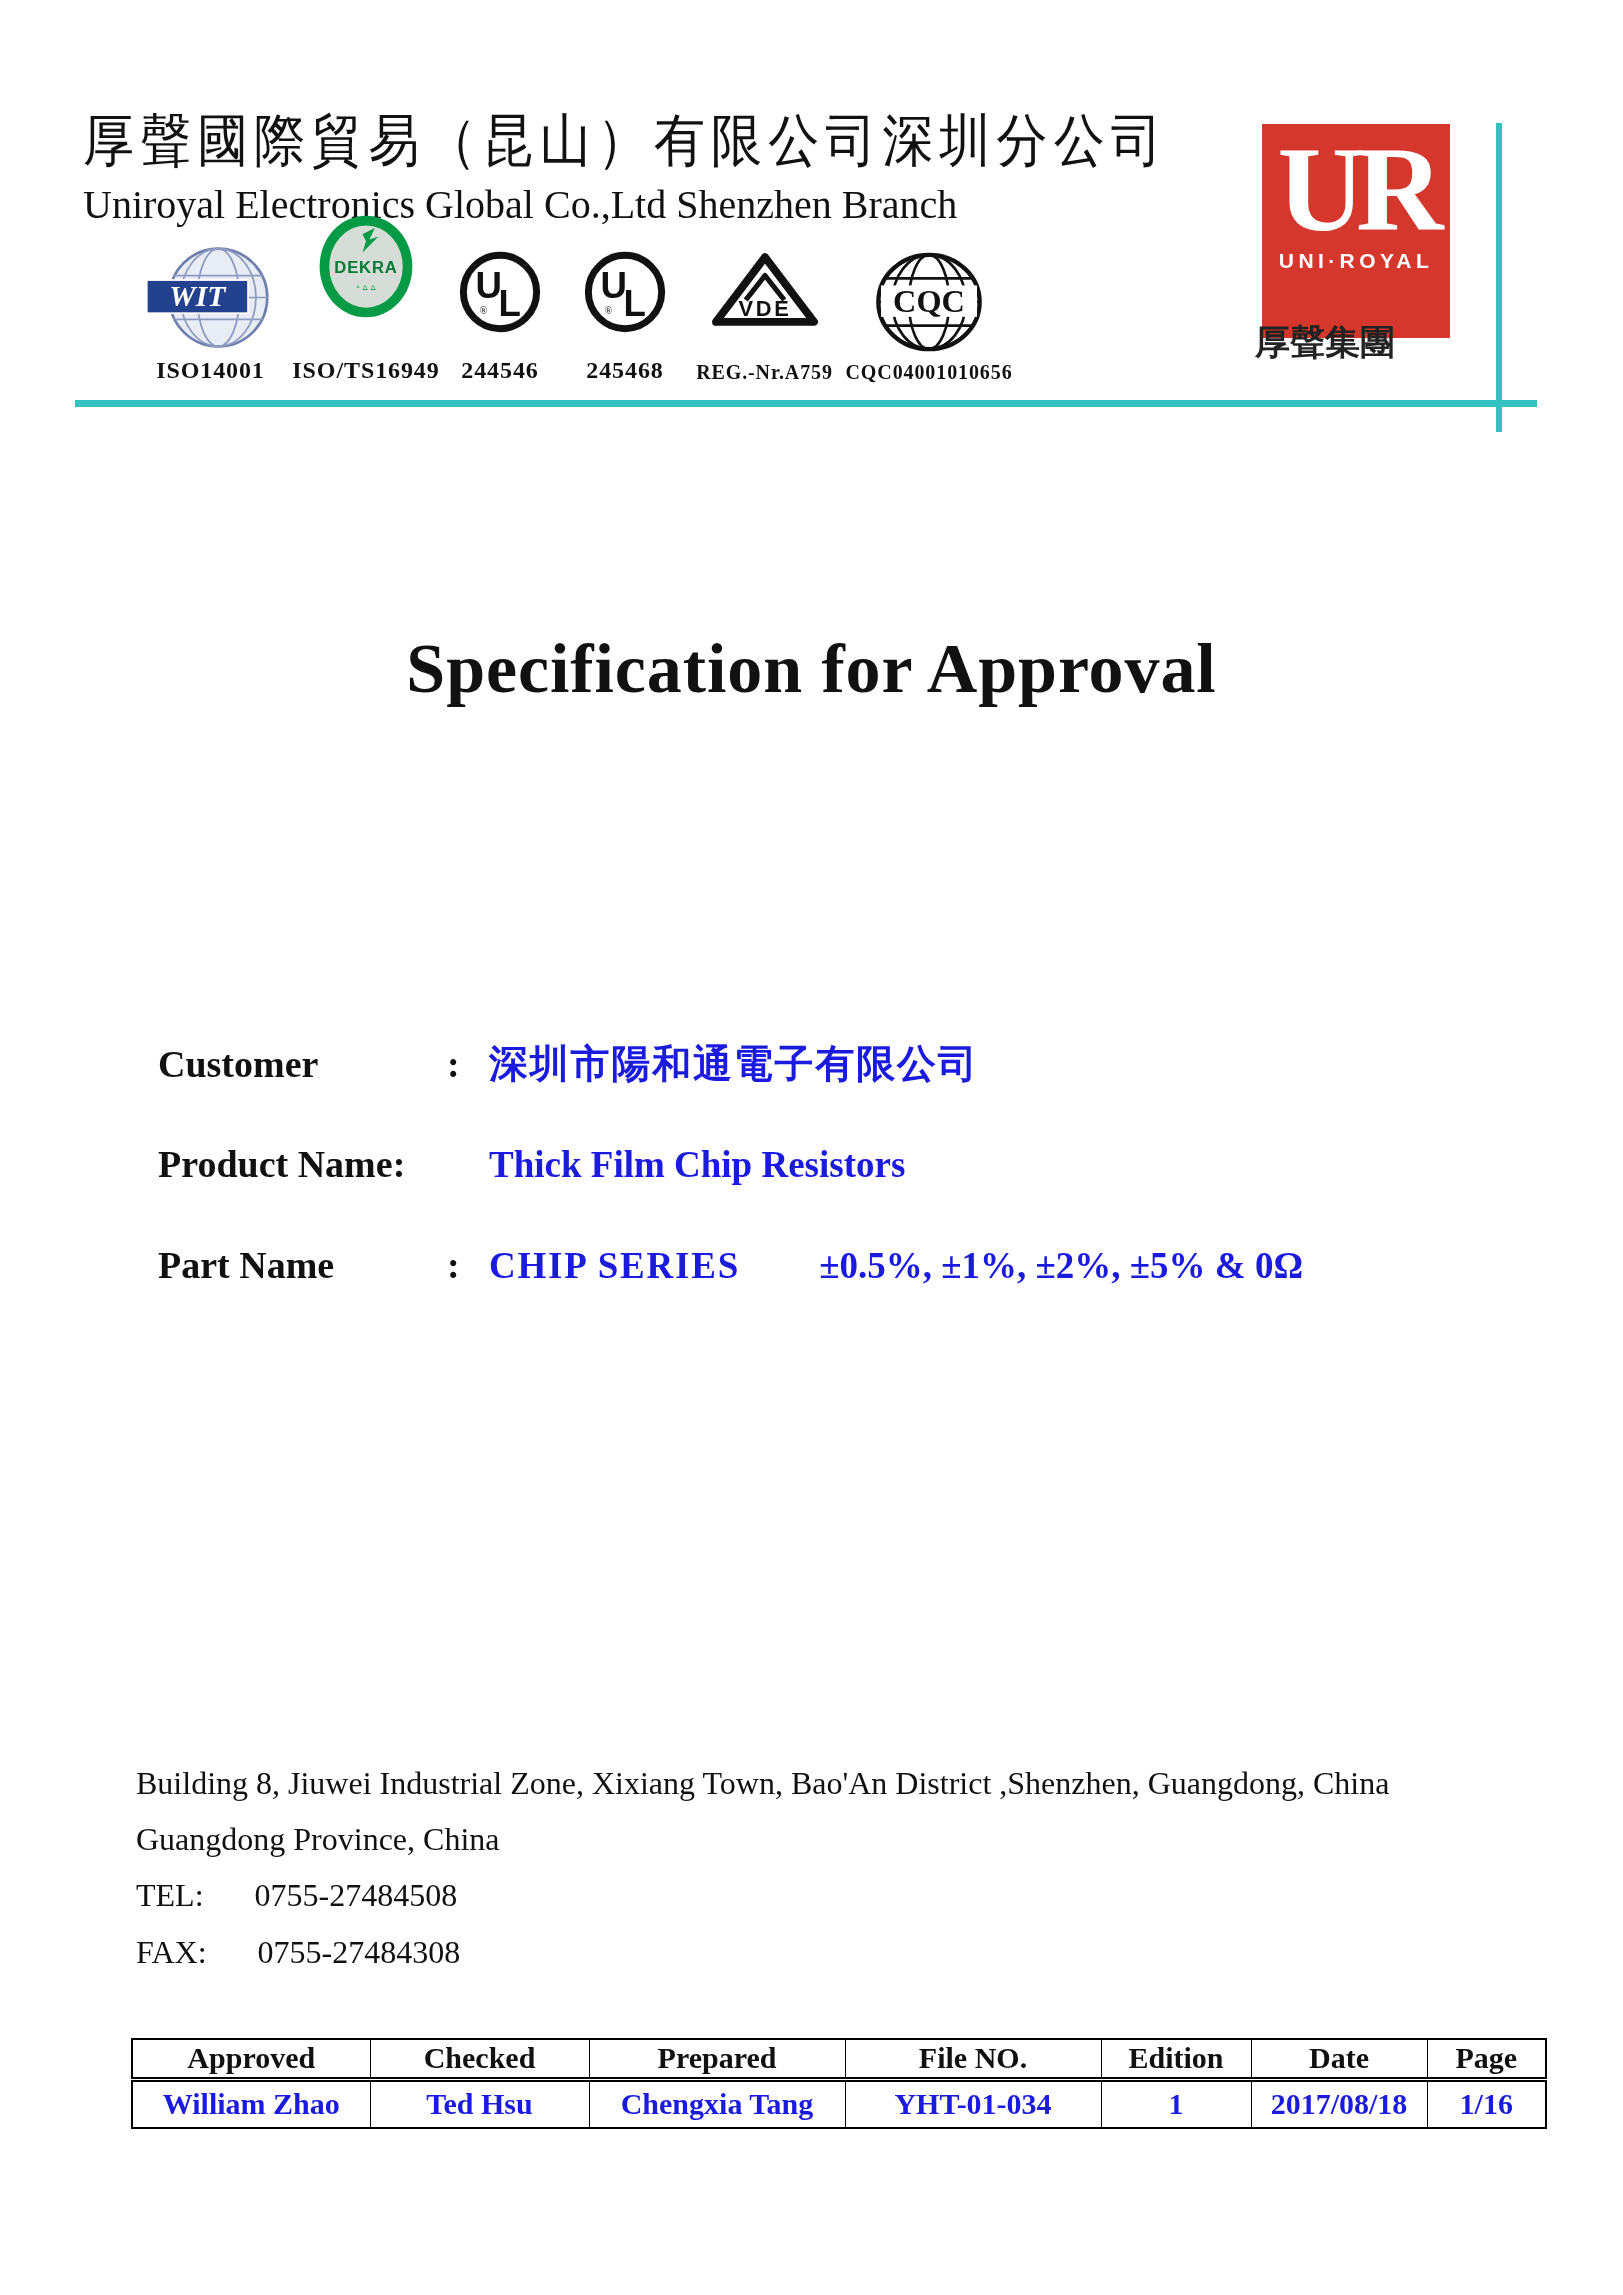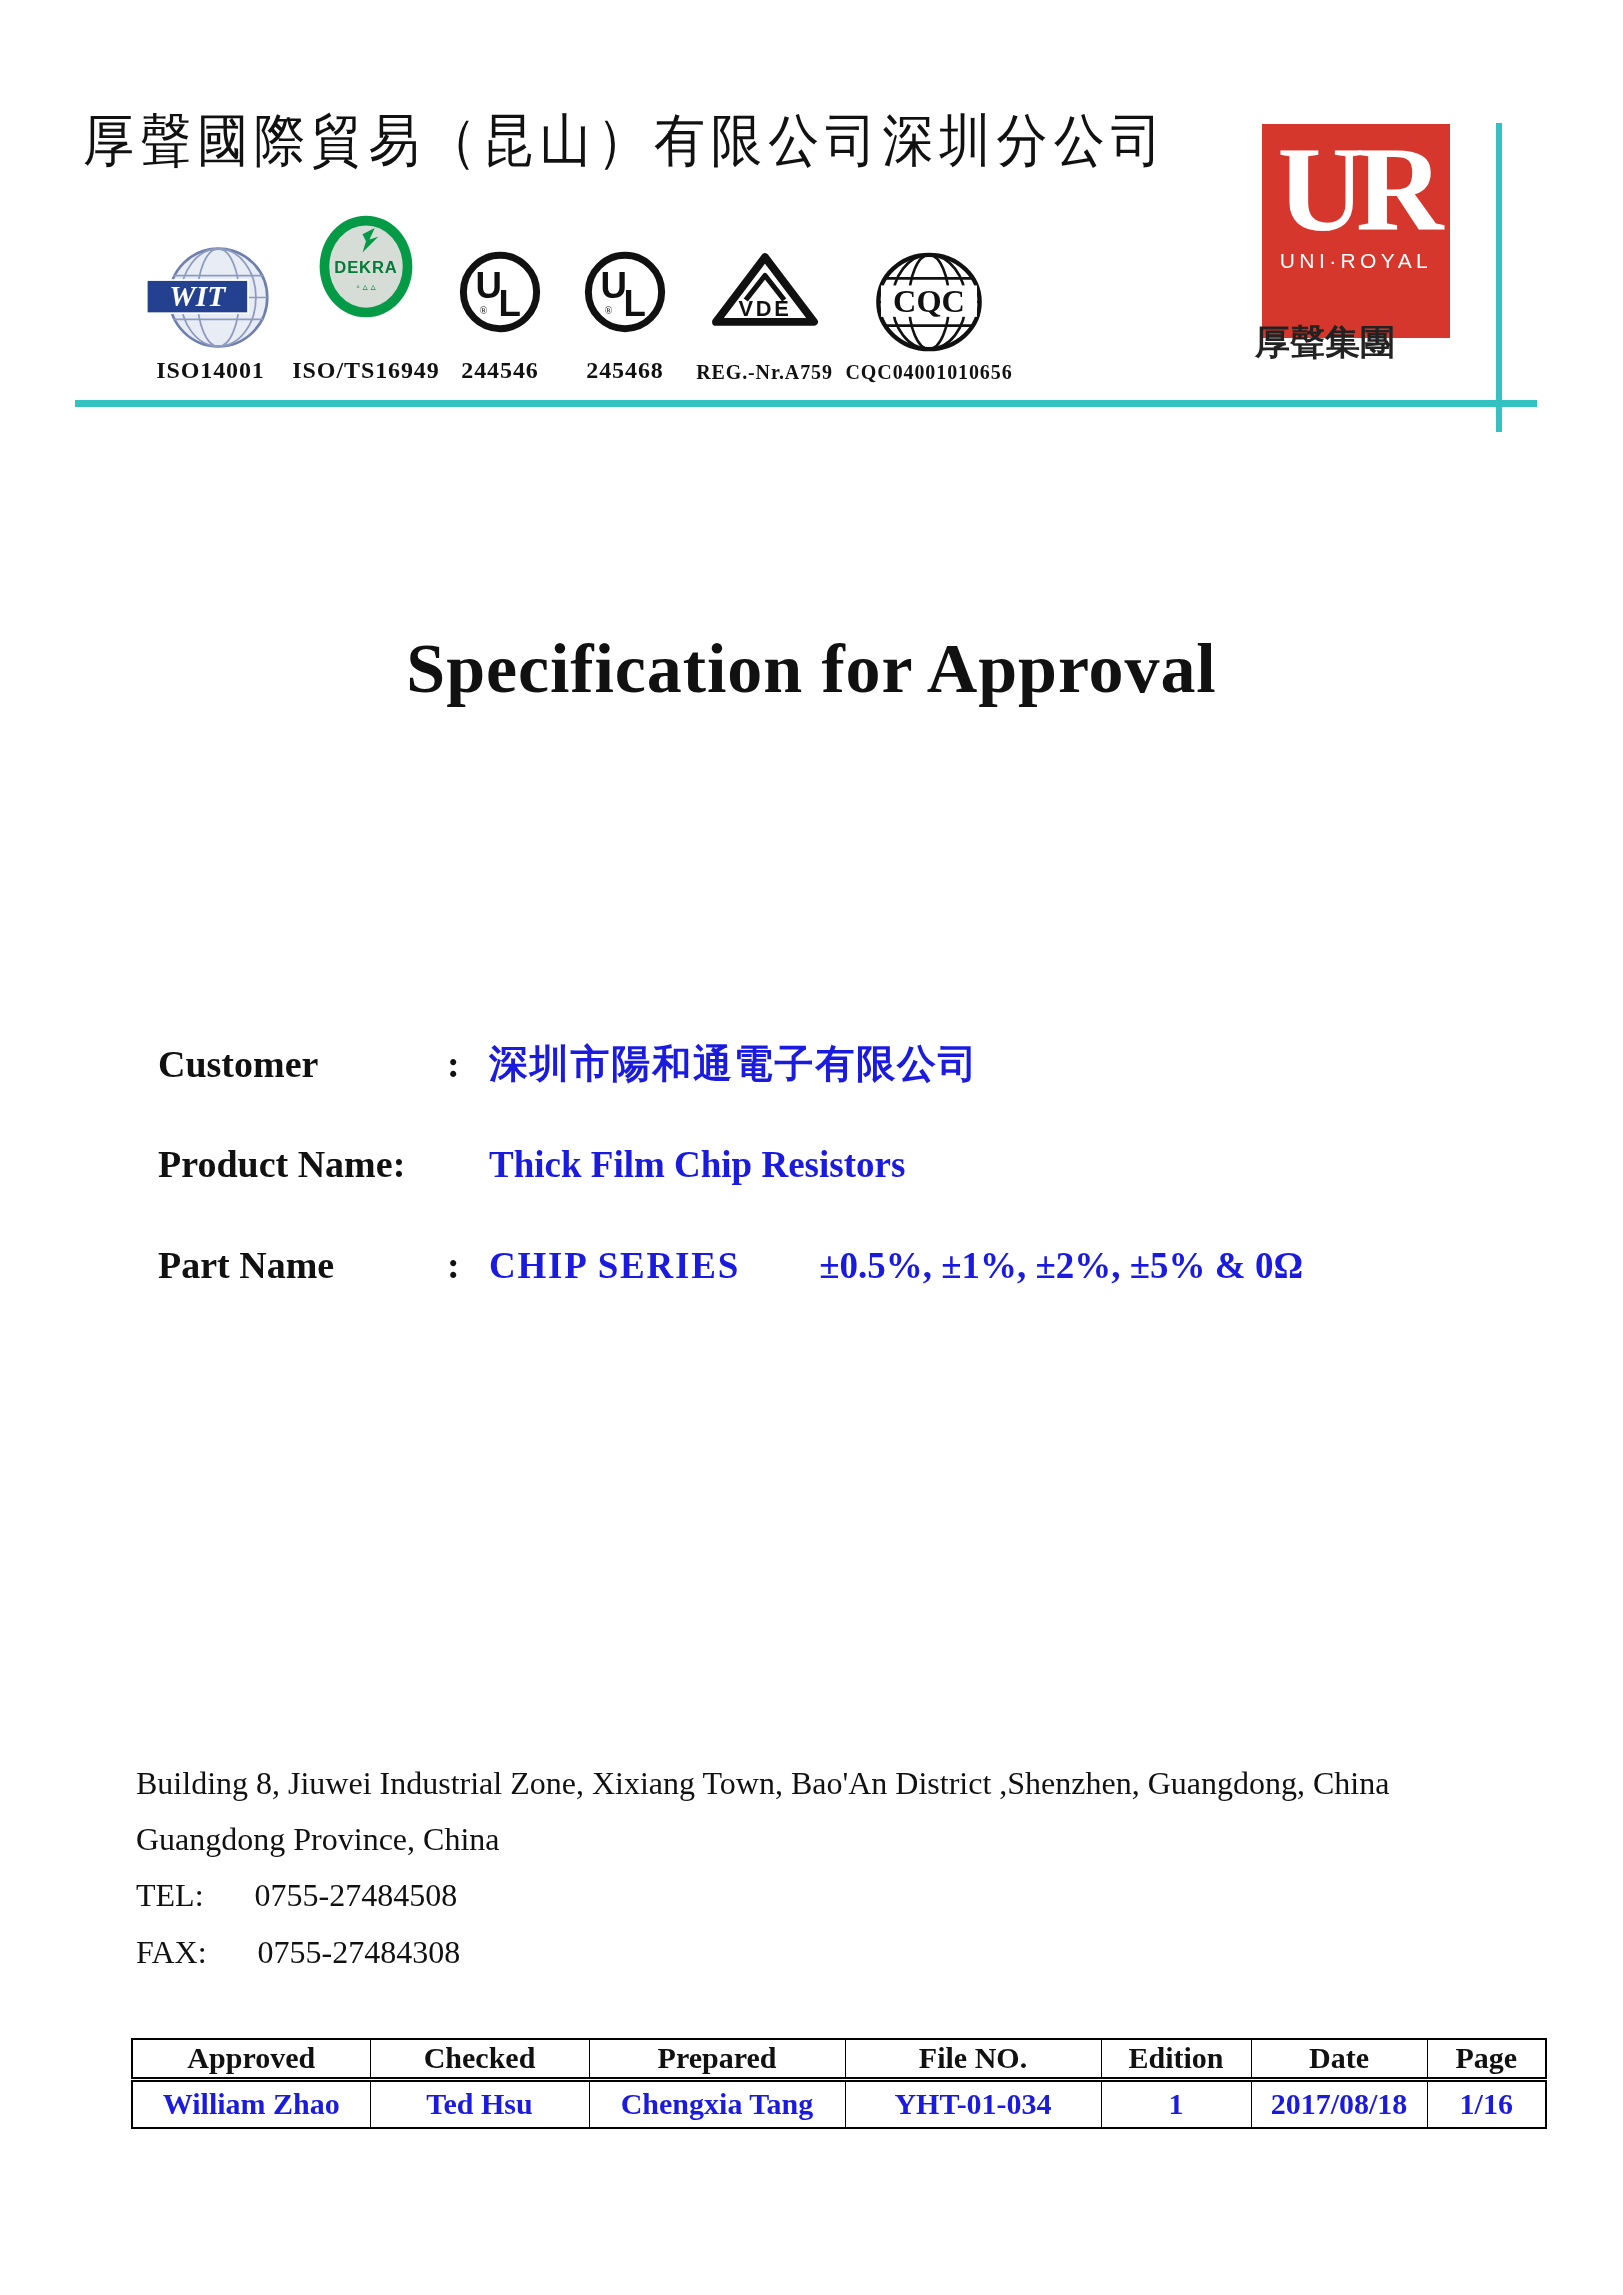--- a/index.html
+++ b/index.html
@@ -41,21 +41,21 @@
   .ur-box {
     position:absolute; left:1262px; top:124px; width:188px; height:214px;
     background:#d5372c; display:flex; flex-direction:column; align-items:center;
   }
   .ur-initials {
     color:#fff; font-weight:bold; font-size:121px; line-height:1.05;
     letter-spacing:-8.8px; margin-top:1.8px;
   }
   .ur-name {
     color:#fff; font-family:"Liberation Sans","DejaVu Sans",sans-serif;
-    font-size:21px; letter-spacing:4.4px; margin-top:-3.5px;
+    font-size:21px; letter-spacing:4.4px; margin-top:-3.5px;font-weight:bold;
   }
   .ur-group {
     position:absolute; left:1255px; top:319px; width:198px;
     display:flex; justify-content:space-between;
     font-size:35px; font-weight:bold; color:#222;
   }
 
   
   .doc-title {
     position:absolute; left:0; top:629px; width:1623px;
@@ -91,20 +91,21 @@
   .approval thead th { height:40px; font-weight:bold; border-bottom:5.3px double #000; }
   .approval tbody td { height:49px; font-weight:bold; color:#1b1be0; }
   .c0{width:238px}.c1{width:219px}.c2{width:256px}.c3{width:256px}.c4{width:150px}.c5{width:176px}.c6{width:119px}
 </style>
 </head>
 <body>
 
 <div class="page">
 
   <div class="company-cn">厚聲國際貿易（昆山）有限公司深圳分公司</div>
+  <div class="company-en">Uniroyal Electronics Global Co.,Ltd Shenzhen Branch</div>
 
   <figure class="cert cert-wit">
     <span class="cert-icon">
       <svg width="131" height="105" viewBox="0 0 150 120">
         <circle cx="84" cy="60" r="56" fill="#e8ecf5" stroke="#6e7fae" stroke-width="3"></circle>
         <ellipse cx="84" cy="60" rx="24" ry="56" fill="none" stroke="#8d9bc0" stroke-width="2"></ellipse>
         <ellipse cx="84" cy="60" rx="43" ry="56" fill="none" stroke="#8d9bc0" stroke-width="2"></ellipse>
         <line x1="32" y1="35" x2="136" y2="35" stroke="#8d9bc0" stroke-width="2"></line>
         <line x1="28" y1="60" x2="140" y2="60" stroke="#8d9bc0" stroke-width="2"></line>
         <line x1="32" y1="85" x2="136" y2="85" stroke="#8d9bc0" stroke-width="2"></line>

